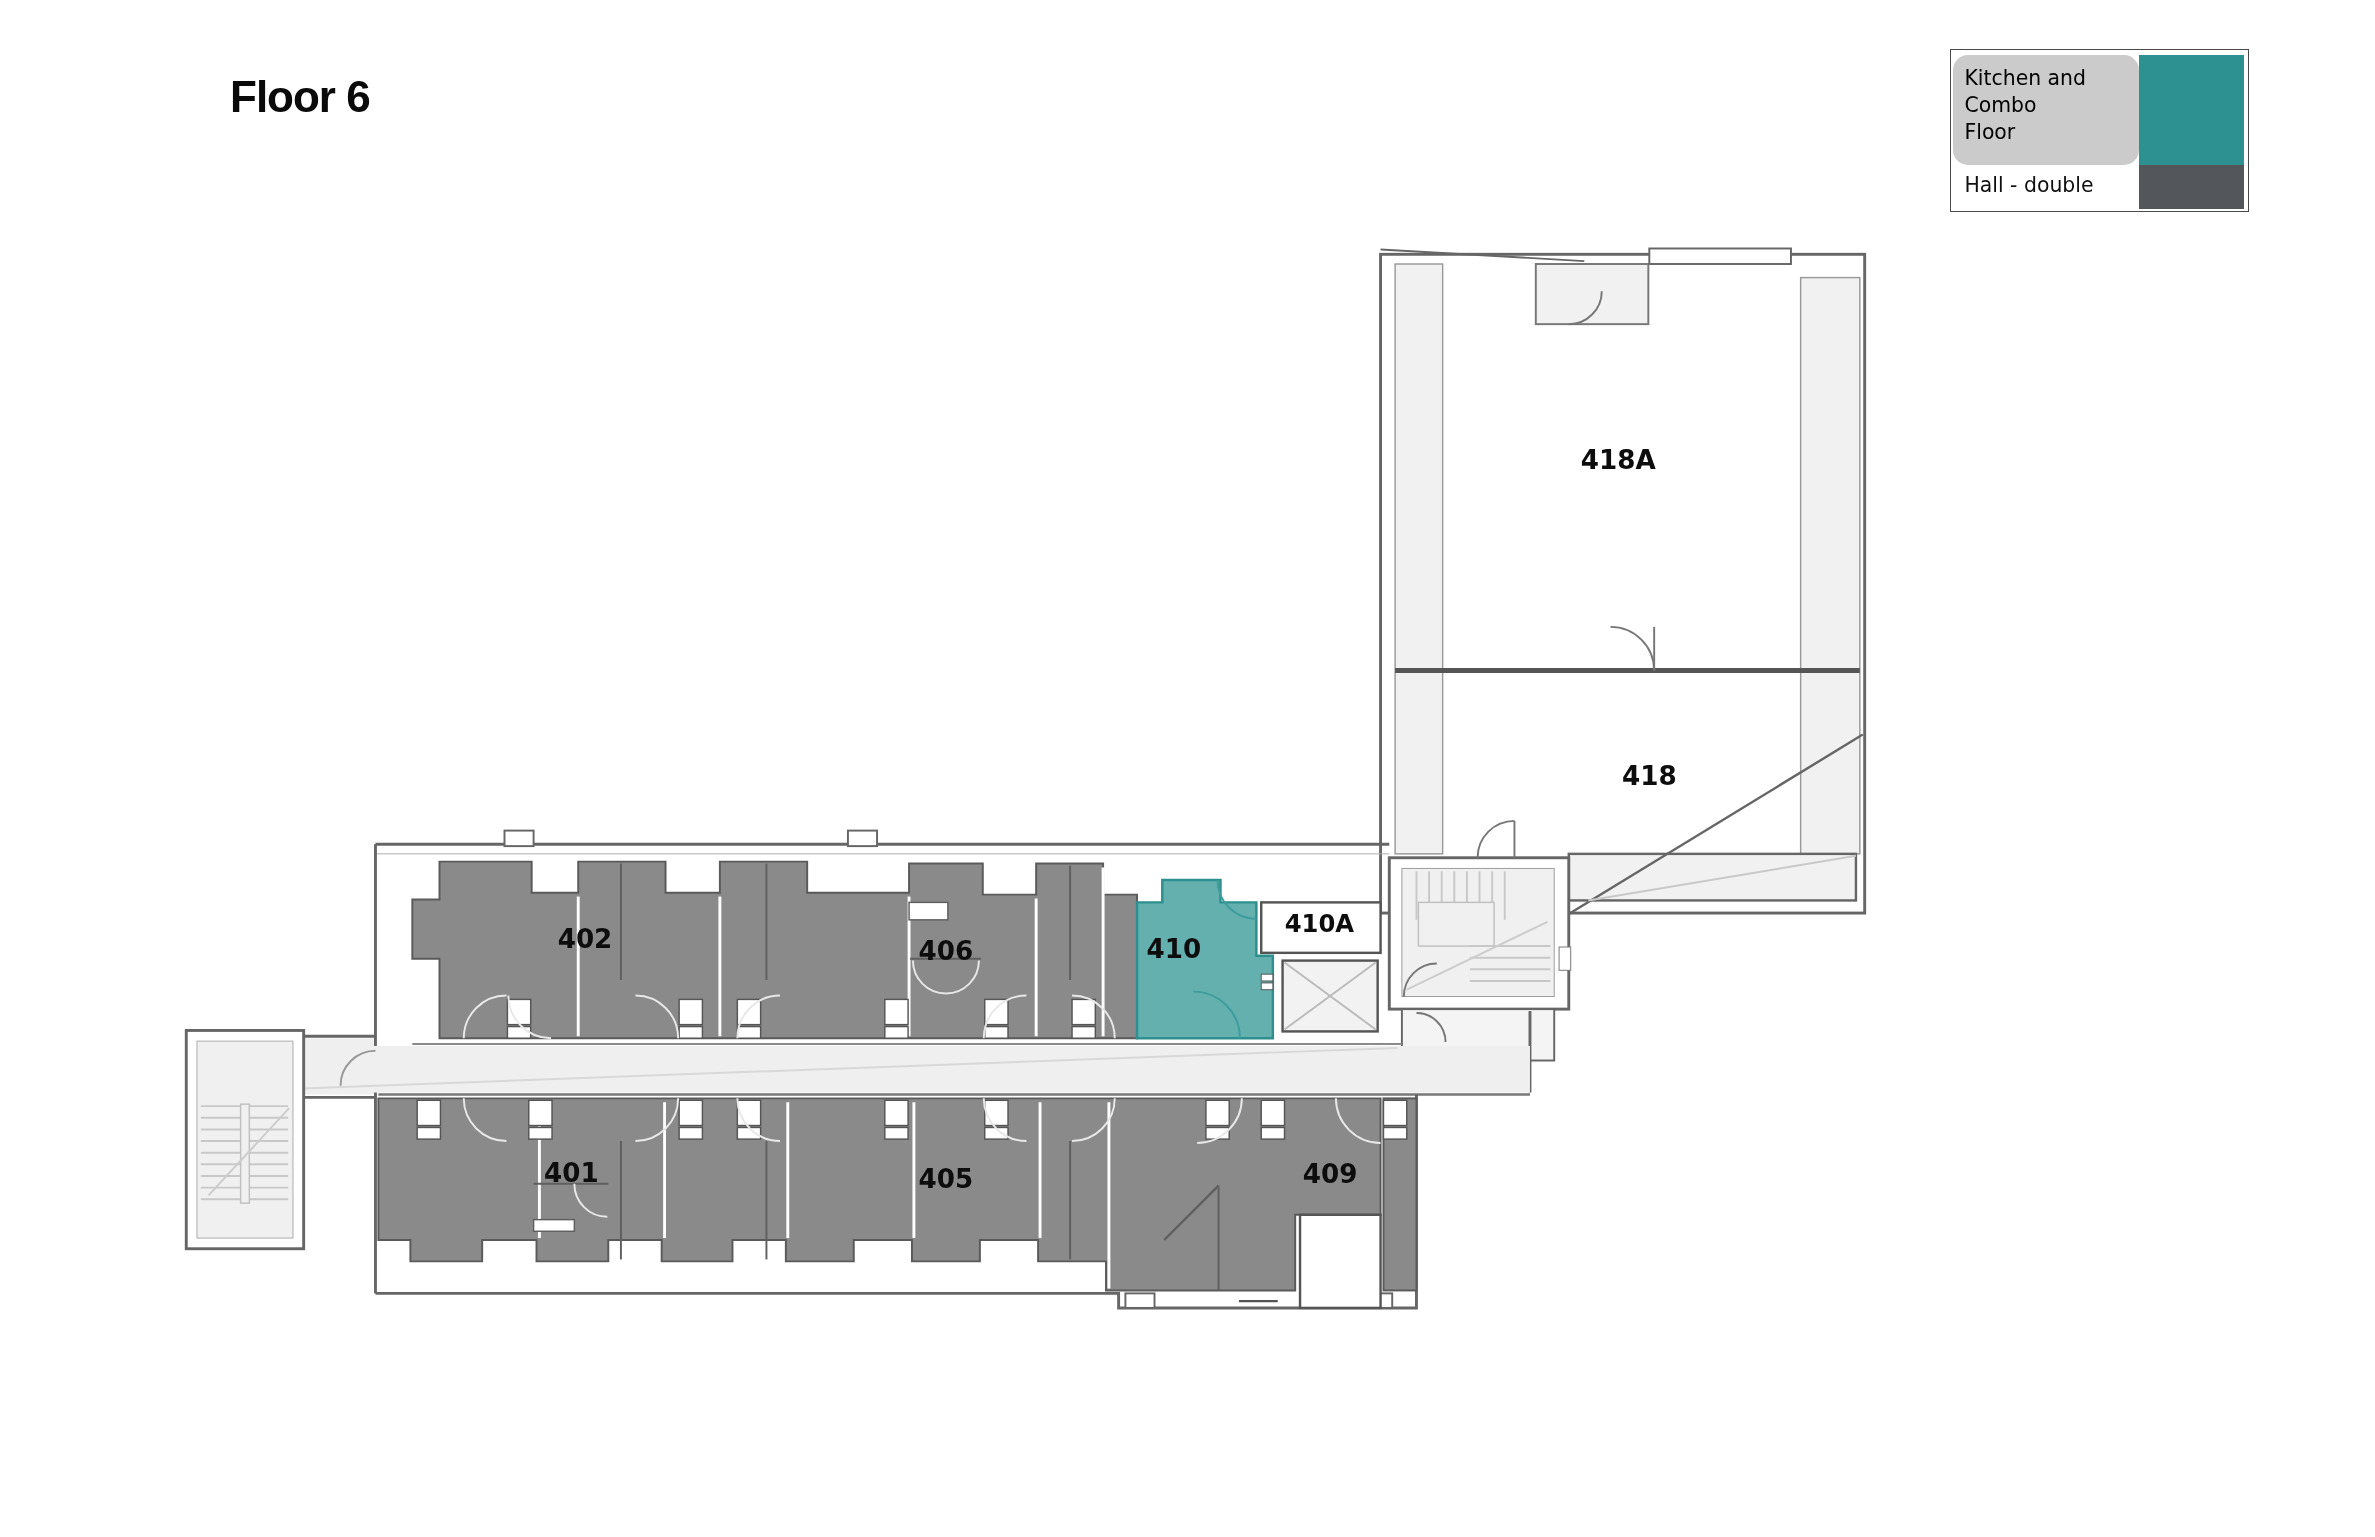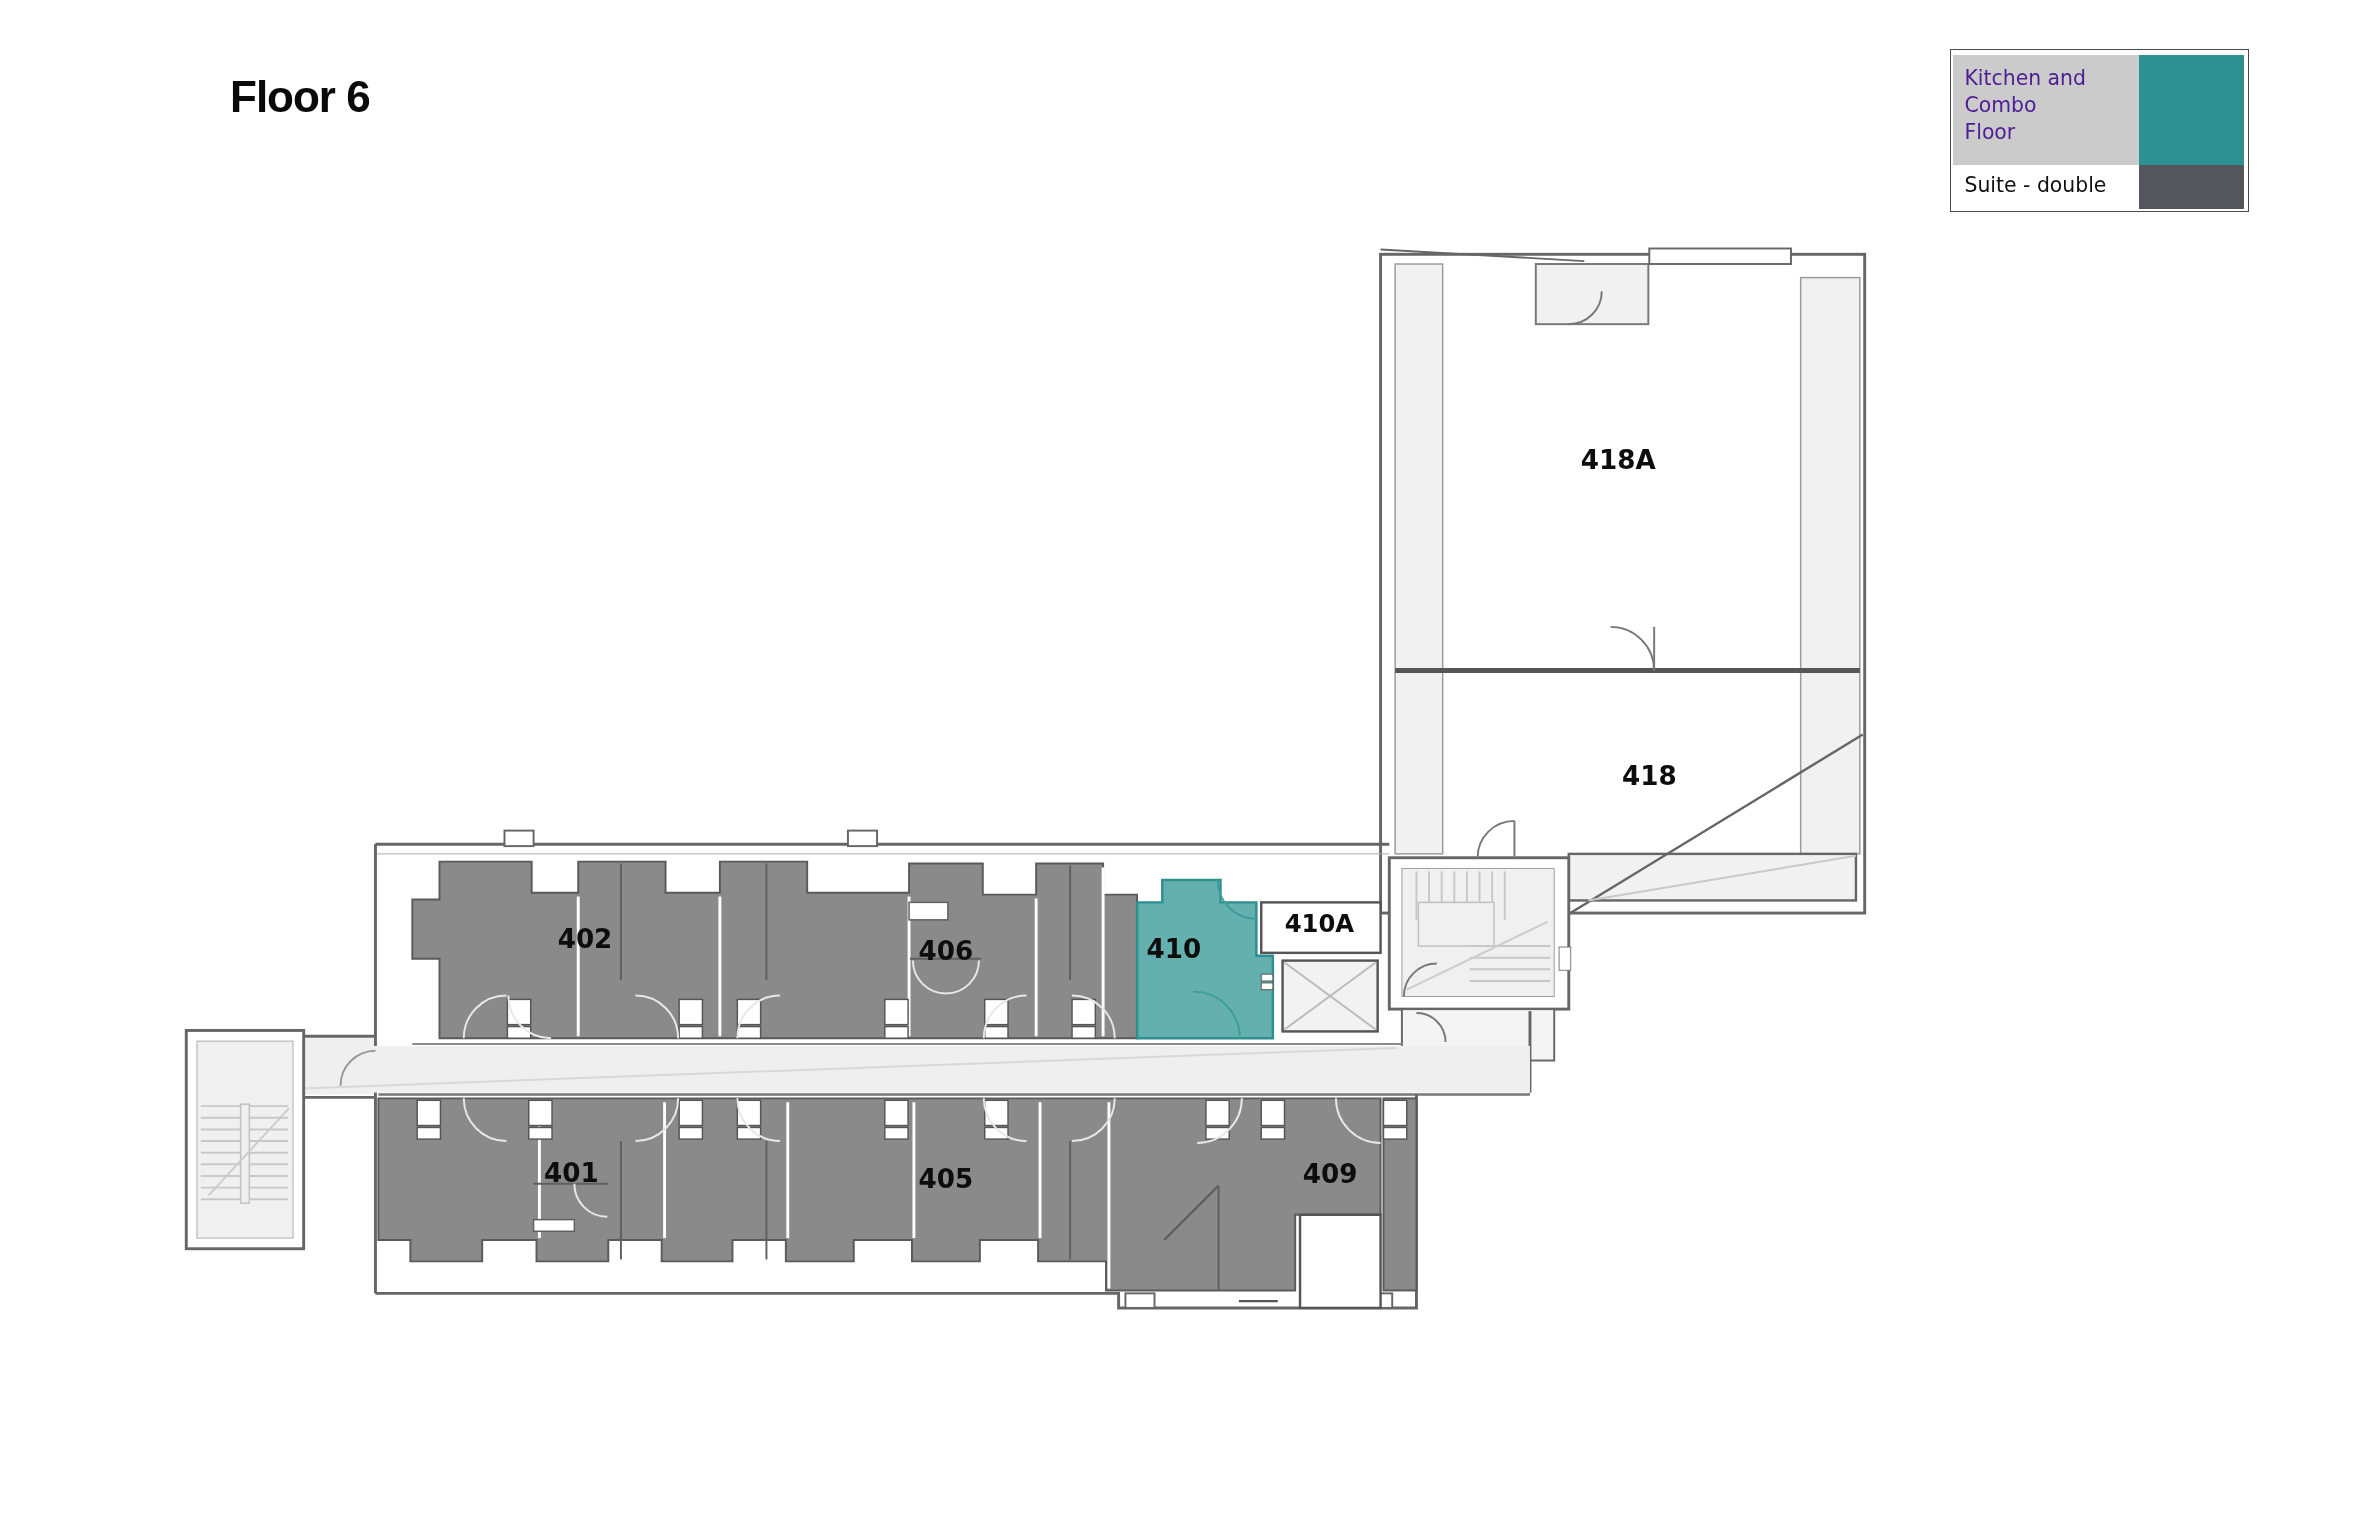--- a/index.html
+++ b/index.html
@@ -3,42 +3,42 @@
 <meta charset="utf-8">
 <style>
   html,body{margin:0;padding:0;background:#ffffff;}
   body{width:2375px;height:1537px;position:relative;font-family:"DejaVu Sans",sans-serif;overflow:hidden;}
   .page-title{position:absolute;left:230px;top:25px;font-family:"Liberation Sans",sans-serif;
     font-weight:bold;font-size:44px;line-height:48px;letter-spacing:-1px;color:#0a0a0a;white-space:pre;}
   .legend{position:absolute;left:1950px;top:49px;width:299px;height:163px;background:#ffffff;
     border:1.9px solid #4a4a4a;box-sizing:border-box;}
   .legend .cell{position:absolute;box-sizing:border-box;}
   .lg-label1{left:1.9px;top:4.9px;width:186px;height:110px;background:#CBCBCB;
-    font-size:20.4px;line-height:27px;color:#4c1d95;padding:9.7px 0 0 11.6px;}
+    font-size:20.4px;line-height:27px;color:#000000;padding:9.7px 0 0 11.6px;border-radius:15px;}
   .lg-swatch1{left:188px;top:4.9px;width:105px;height:110px;}
   .lg-label2{left:1.9px;top:115px;width:186px;height:44px;background:#ffffff;
     font-size:20.4px;color:#101010;padding:7.8px 0 0 11.6px;}
   .lg-swatch2{left:188px;top:115px;width:105px;height:44px;}
   svg{position:absolute;left:0;top:0;}
   text.room-label{font-family:"DejaVu Sans",sans-serif;font-weight:bold;font-size:27px;fill:#0d0d0d;}
 </style>
 </head>
 <body>
 
 <div class="page-title"><br><span>Floor 6</span></div>
 
 <div class="legend">
   <div class="cell lg-label1">
     <div>Kitchen and</div>
     <div>Combo</div>
     <div>Floor</div>
   </div>
   <div class="cell lg-swatch1" style="background:#2E9191"></div>
   <div class="cell lg-label2">
-    <div>Suite - double</div>
+    <div>Hall - double</div>
   </div>
   <div class="cell lg-swatch2" style="background:#53565A"></div>
 </div>
 
 <svg width="2375" height="1537" viewBox="0 0 2448 1584">
 
   <g>
     <rect x="1423" y="262" width="499" height="679" fill="#ffffff" stroke="#666666" stroke-width="3"></rect>
     <line x1="1423" y1="257" x2="1633" y2="269" stroke="#666666" stroke-width="2"></line>
     <rect x="1438" y="272" width="49" height="608" fill="#F1F1F1" stroke="#9a9a9a" stroke-width="1.5"></rect>

